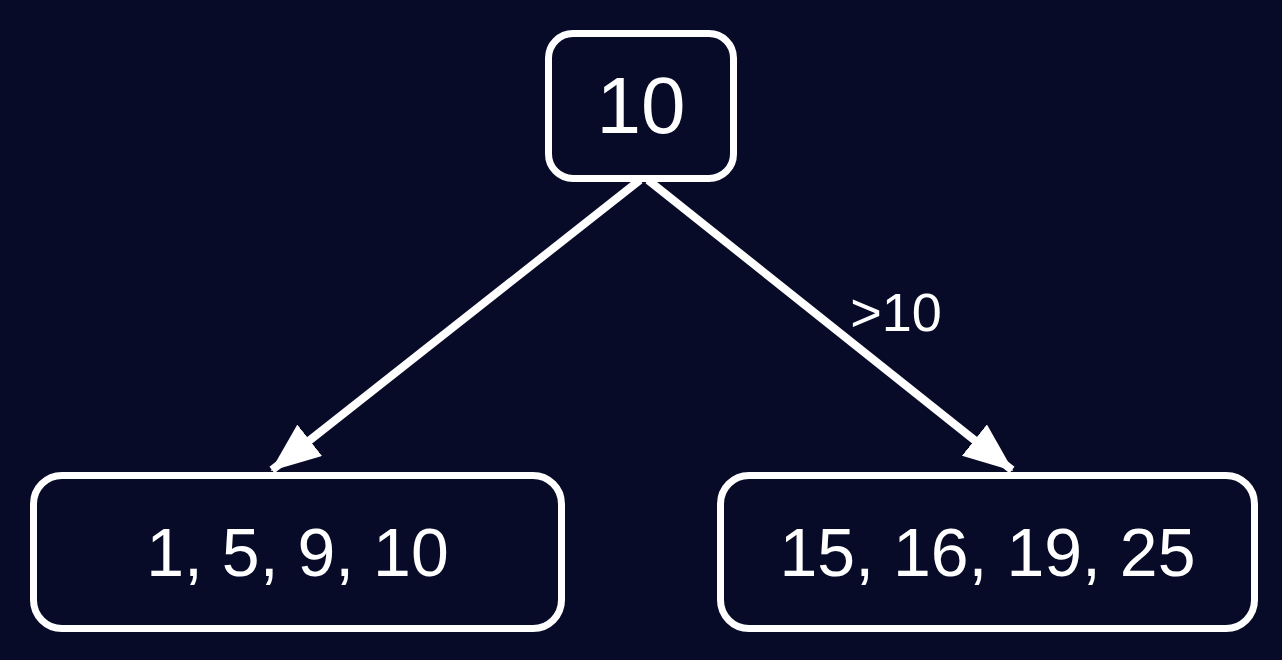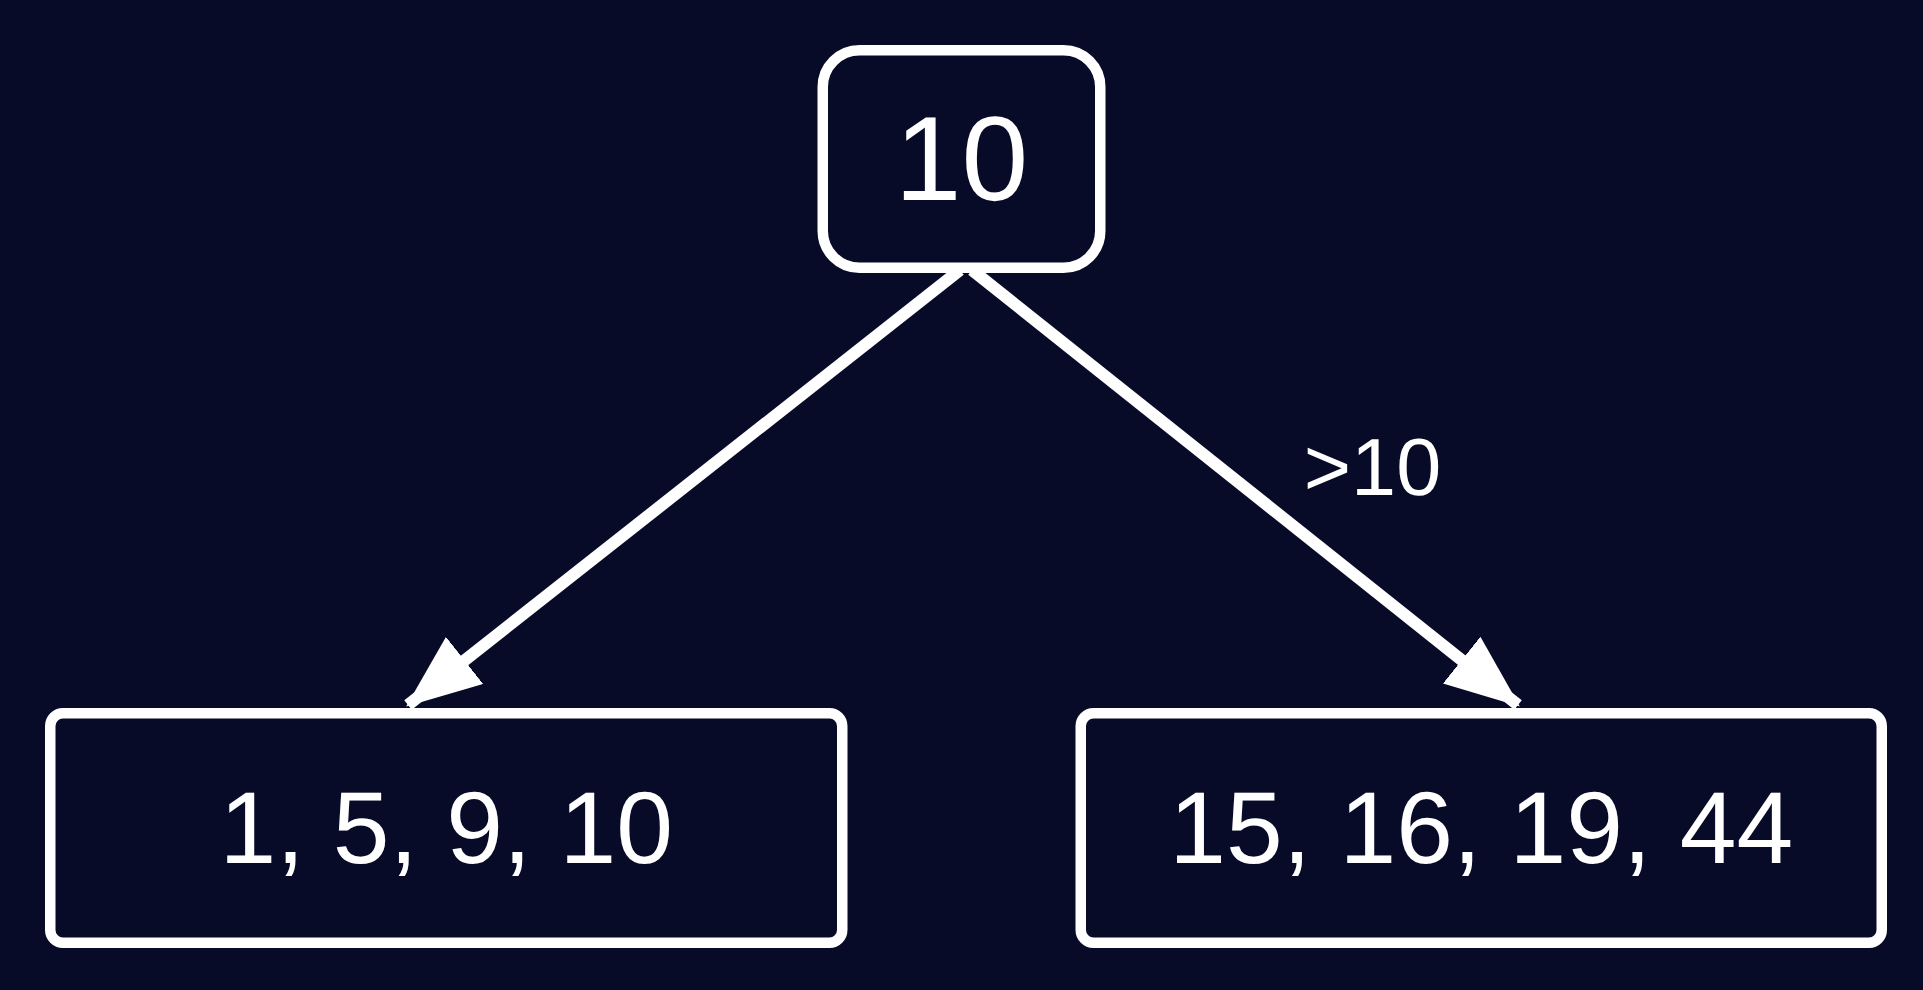--- a/index.html
+++ b/index.html
@@ -38,21 +38,21 @@
     left: 545px;
     top: 30px;
     width: 192px;
     height: 152px;
     border-radius: 28px;
     font-size: 80px;
   }
   .node-leaf {
     top: 472px;
     height: 160px;
-    border-radius: 12px;
+    border-radius: 32px;
     font-size: 68px;
   }
   .node-leaf-left {
     left: 30px;
     width: 535px;
   }
   .node-leaf-right {
     left: 717px;
     width: 541px;
   }
@@ -61,21 +61,21 @@
     transform: translate(-50%, -50%);
     font-size: 54px;
     white-space: nowrap;
     color: var(--fg, #ffffff);
   }
   .edge-label-left {
     left: 348px;
     top: 311px;
   }
   .edge-label-right {
-    left: 915px;
+    left: 896px;
     top: 312px;
   }
 </style>
 </head>
 <body>
 
 <div class="canvas">
 
   <svg class="edges-svg" viewBox="0 0 1282 660" xmlns="http://www.w3.org/2000/svg" aria-hidden="true">
     <defs>
@@ -92,16 +92,16 @@
   </div>
 
 
   <div class="edge-label edge-label-right">&gt;10</div>
 
   <div class="node node-leaf node-leaf-left">
     <span>1, 5, 9, 10</span>
   </div>
 
   <div class="node node-leaf node-leaf-right">
-    <span>15, 16, 19, 44</span>
+    <span>15, 16, 19, 25</span>
   </div>
 
 </div>
 
 </body></html>

